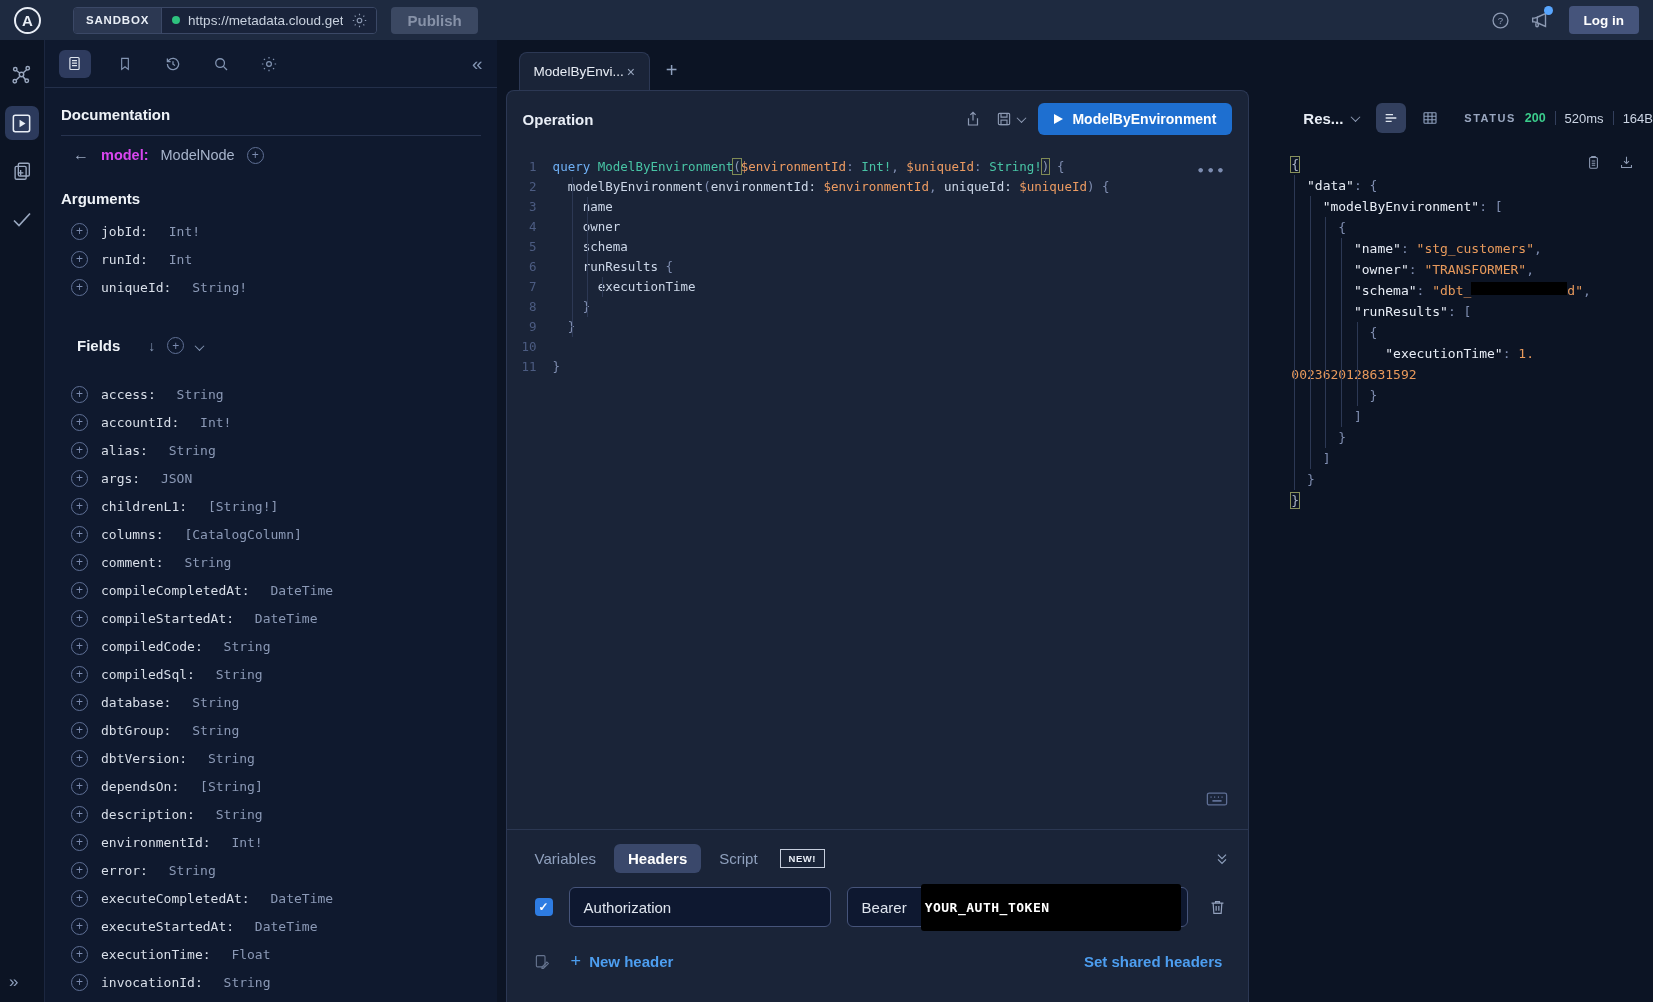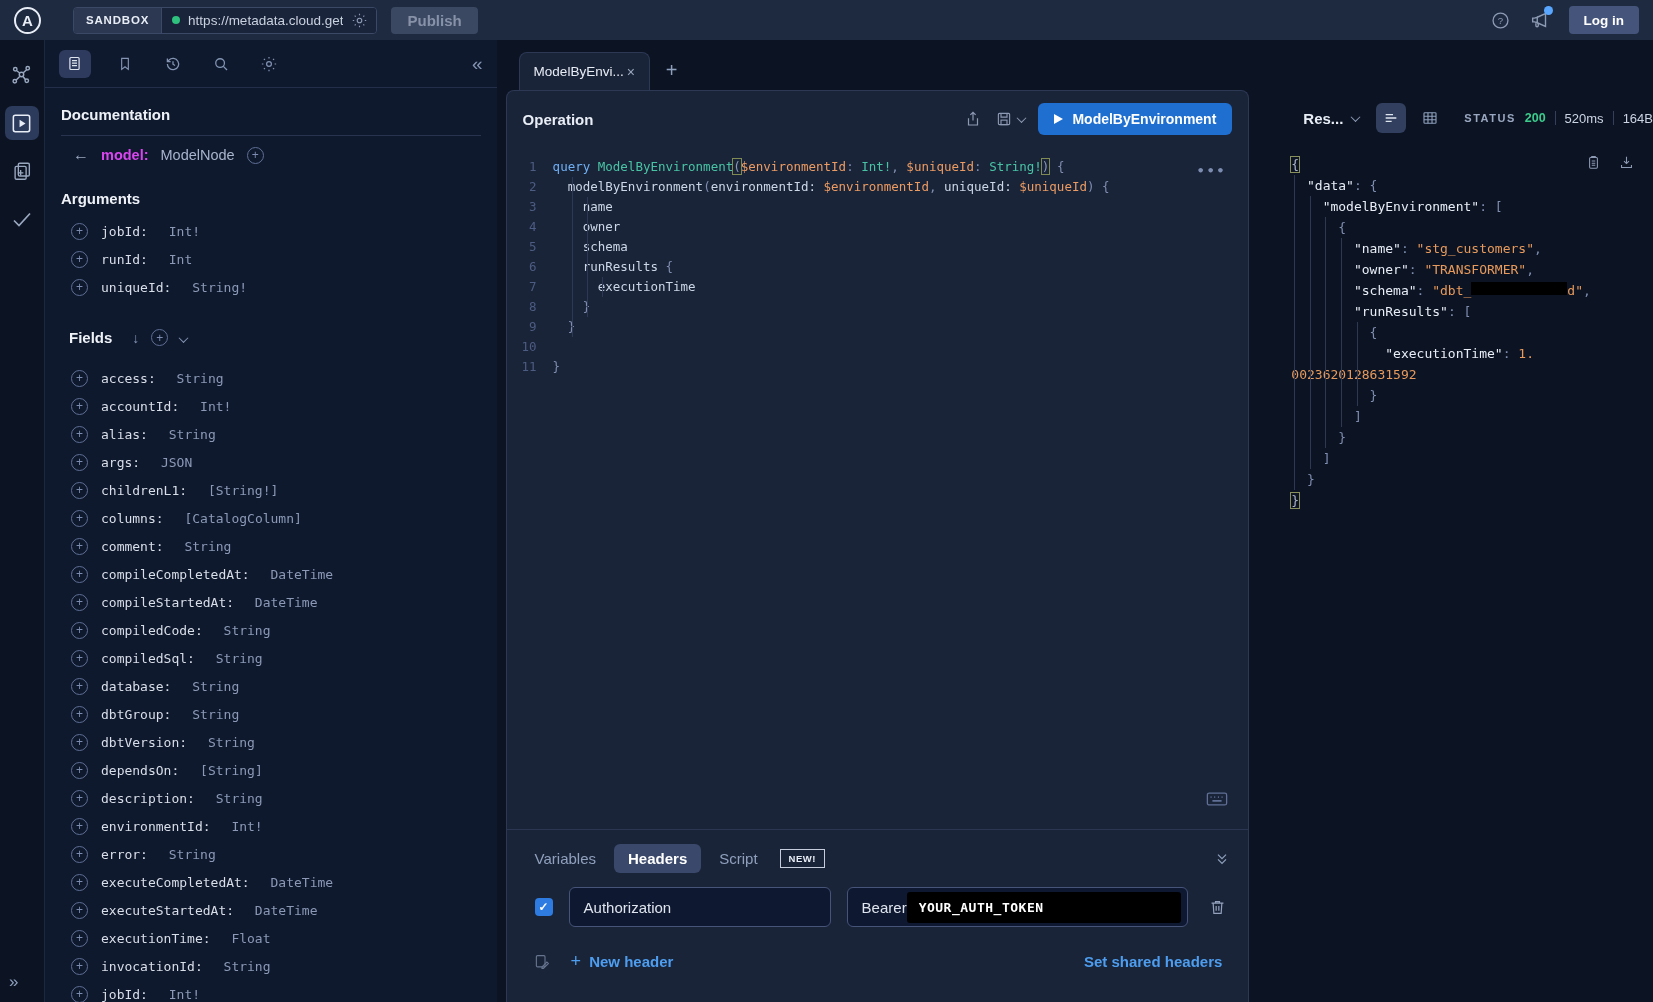--- a/index.html
+++ b/index.html
@@ -98,22 +98,22 @@
   .badge-new { border:1px solid #c6cedd; border-radius:0; color:#e9eef6; font-size:9.5px; font-weight:bold;
                letter-spacing:.5px; padding:3px 8px; margin-left:4px; }
   .btabs-collapse { margin-left:auto; color:#8fa0bd; }
   .hrow { display:flex; align-items:center; gap:16px; margin-top:14px; padding-left:10px; }
   .checkbox { width:18px; height:18px; flex:none; background:#2e7ce2; border-radius:4px; color:#fff;
               display:flex; align-items:center; justify-content:center; font-size:12px; font-weight:bold; }
   .field-input { height:40px; border:1px solid #46547a; border-radius:6px; background:#0e1830;
                  display:flex; align-items:center; padding:0 14px; font-size:15px; color:#dfe5ee; }
   .key-input { width:262px; flex:none; }
   .val-input { flex:1; padding-right:6px; }
-  .redact-box { flex:1; margin-left:0; height:31px; background:#000; border-radius:3px; display:flex; align-items:center;
-                padding-left:12px; font-family:"DejaVu Sans Mono", monospace; font-weight:bold; font-size:13px;
+  .redact-box { flex:1; margin-left:14px; height:47px; background:#000; border-radius:3px; display:flex; align-items:center;
+                padding-left:4px; font-family:"DejaVu Sans Mono", monospace; font-weight:bold; font-size:13px;
                 letter-spacing:.5px; color:#fff; }
   .trash-btn { color:#93a1bd; width:26px; flex:none; display:flex; justify-content:center; }
   .actions-row { display:flex; align-items:center; gap:20px; margin-top:24px; padding:0 8px; }
   .link-blue { color:#4d9ef0; font-weight:bold; font-size:15px; display:flex; align-items:center; gap:8px; }
   .plus-sign { font-size:18px; font-weight:normal; }
   .spacer { flex:1; }
 
   
   .response { flex:1; display:flex; flex-direction:column; background:#0c1424; }
   .rs-head { margin-top:50px; height:56px; flex:none; display:flex; align-items:center; padding-left:30px; gap:9px;margin-left:24px; }
@@ -266,21 +266,21 @@
               <span class="fname">runId:</span>
               <span class="ftype"> Int</span>
             </div>
             <div class="doc-row">
               <span class="plus">+</span>
               <span class="fname">uniqueId:</span>
               <span class="ftype"> String!</span>
             </div>
           </div>
         <div class="fields-head">
-          <span class="sec-title" style="margin:8px">Fields</span>
+          <span class="sec-title" style="margin:16px">Fields</span>
           <span class="mini">↓</span>
           <span class="plus">+</span>
           <span class="mini"><span class="chev"></span></span>
         </div>
         <div>
             <div class="doc-row">
               <span class="plus">+</span>
               <span class="fname">access:</span>
               <span class="ftype"> String</span>
             </div>

